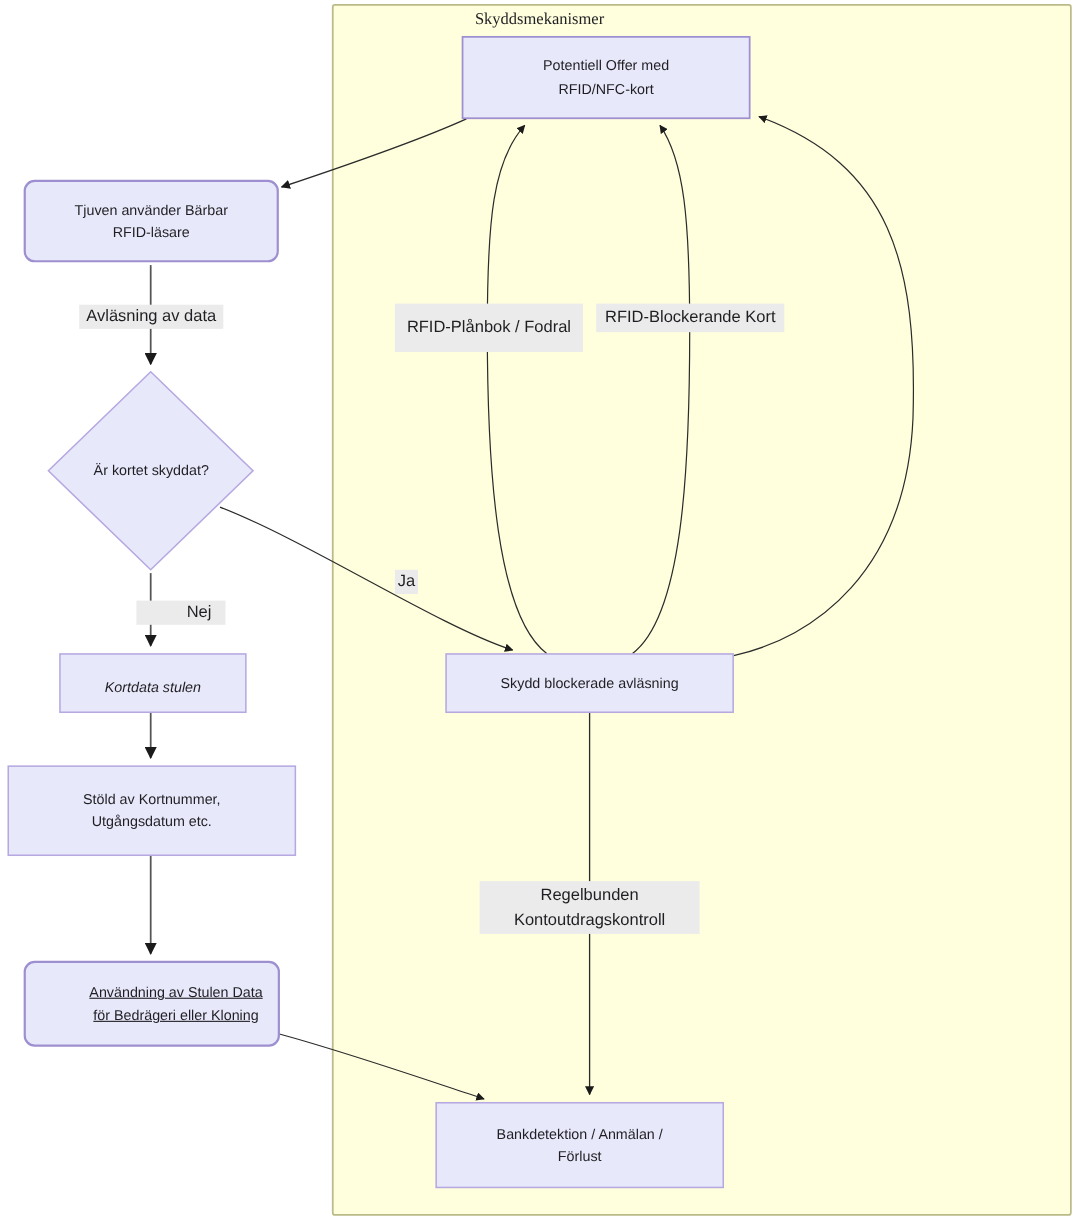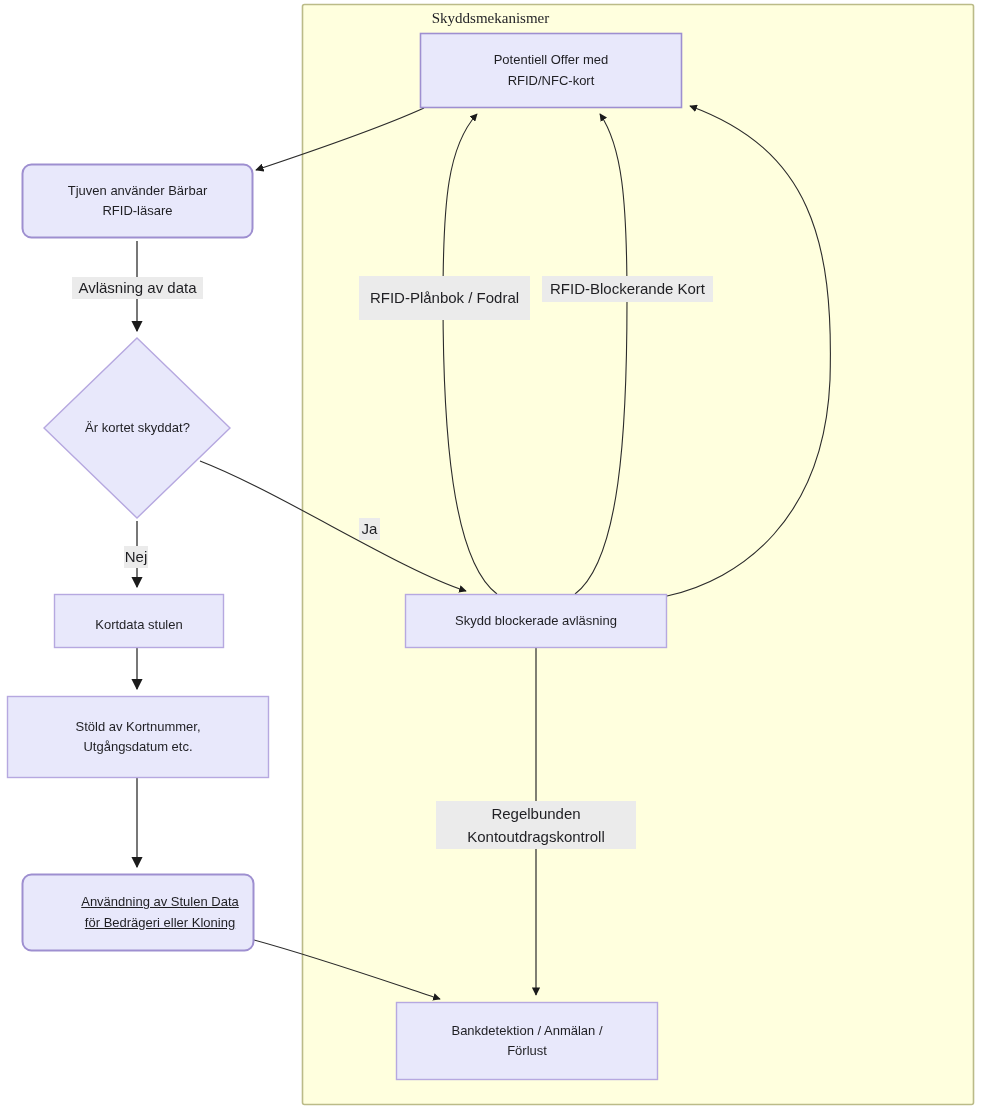--- a/index.html
+++ b/index.html
@@ -115,36 +115,36 @@
   <div class="cluster-title" style="left:0; top:10px; width:981px;font-family:Liberation Serif, serif;">Skyddsmekanismer</div>
 
   <div class="node-label" style="left:420px; top:33px; width:262px; height:75px;">Potentiell Offer med
 RFID/NFC-kort</div>
 
   <div class="node-label" style="left:22px; top:164px; width:231px; height:74px;">Tjuven använder Bärbar
 RFID-läsare</div>
 
   <div class="node-label" style="left:44px; top:338px; width:187px; height:181px;">Är kortet skyddat?</div>
 
-  <div class="node-label" style="left:54px; top:594px; width:170px; height:63px;">Kortdata stulen</div>
+  <div class="node-label" style="left:54px; top:594px; width:170px; height:63px;font-style:italic;">Kortdata stulen</div>
 
   <div class="node-label" style="left:7px; top:696px; width:262px; height:82px;">Stöld av Kortnummer,
 Utgångsdatum etc.</div>
 
   <div class="node-label" style="left:22px; top:874px; width:276px; height:77px;text-decoration:underline;">Användning av Stulen Data
 för Bedrägeri eller Kloning</div>
 
   <div class="node-label" style="left:405px; top:594px; width:262px; height:54px;">Skydd blockerade avläsning</div>
 
   <div class="node-label" style="left:396px; top:1002px; width:262px; height:78px;">Bankdetektion / Anmälan /
 Förlust</div>
 
   <div class="edge-label" style="left:72px; top:277px; width:131px; height:22px;">Avläsning av data</div>
 
-  <div class="edge-label" style="left:124px; top:546px; width:24px; height:22px;">Nej</div>
+  <div class="edge-label" style="left:124px; top:546px; width:48px; height:22px;padding-left:33px;">Nej</div>
 
   <div class="edge-label" style="left:327px; top:518px; width:21px; height:22px;margin-left:32px;">Ja</div>
 
   <div class="edge-label" style="left:359px; top:276px; width:171px; height:44px;">RFID-Plånbok / Fodral</div>
 
   <div class="edge-label" style="left:542px; top:276px; width:171px; height:26px;">RFID-Blockerande Kort</div>
 
 
   <div class="edge-label" style="left:436px; top:801px; width:200px; height:48px;">Regelbunden
 Kontoutdragskontroll</div>

